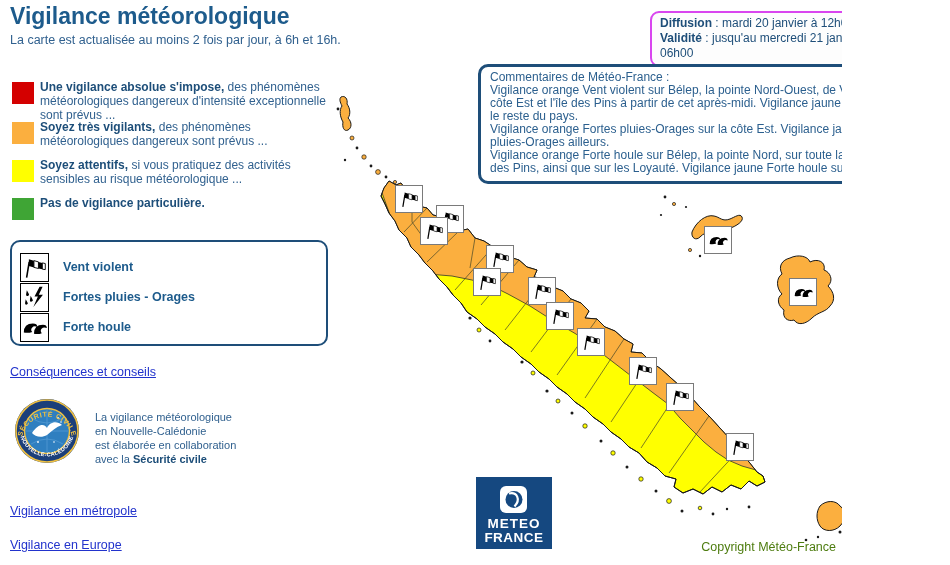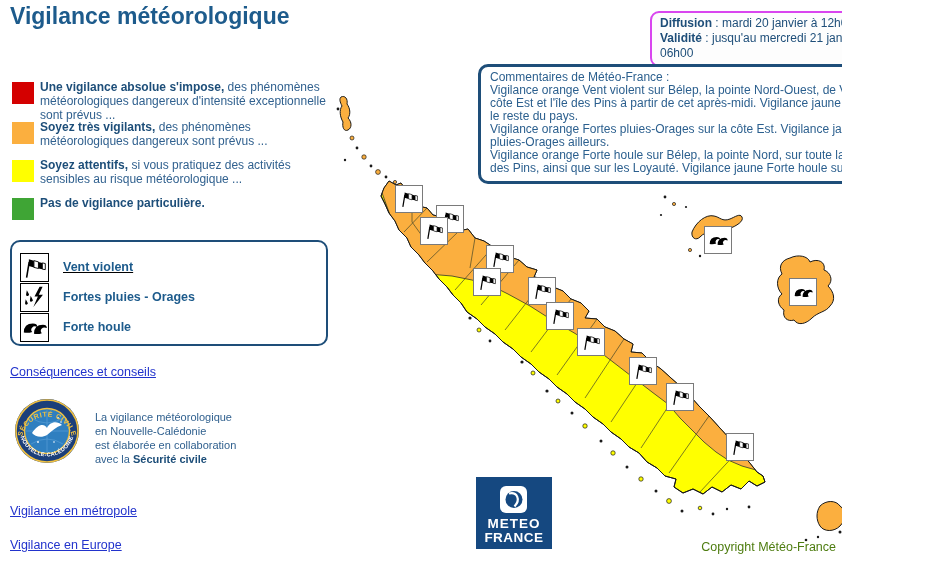--- a/index.html
+++ b/index.html
@@ -192,20 +192,21 @@
           <use href="#sym-wave" xlink:href="#sym-wave" x="792.5" y="281.5" width="21" height="21"></use>
         </g>
         <g>
           <rect x="882.5" y="356.5" width="27" height="27" fill="#ffffff" stroke="#7a7a7a" stroke-width="1"></rect>
           <use href="#sym-wave" xlink:href="#sym-wave" x="885.5" y="359.5" width="21" height="21"></use>
         </g>
       </g>
   </svg>
 
   <div class="abs z2" id="page-title">Vigilance météorologique</div>
+  <div class="abs z2" id="page-subtitle">La carte est actualisée au moins 2 fois par jour, à 6h et 16h.</div>
 
   <div class="abs z2" id="issue-box">
     <div><b>Diffusion</b><span> : mardi 20 janvier à 12h06</span></div>
     <div><b>Validité</b><span> : jusqu'au mercredi 21 janvier 2026 à 06h00</span></div>
   </div>
 
   <div class="abs z2 legend-item" style="top:80px;">
     <span class="legend-sq" style="background-color: rgb(212, 0, 0);"></span>
     <div class="legend-txt"><b>Une vigilance absolue s'impose,</b> <span>des phénomènes météorologiques dangereux d'intensité exceptionnelle sont prévus ...</span></div>
   </div>
@@ -216,21 +217,21 @@
   <div class="abs z2 legend-item" style="top:158px;">
     <span class="legend-sq" style="background-color: rgb(255, 255, 0);"></span>
     <div class="legend-txt"><b>Soyez attentifs,</b> <span>si vous pratiquez des activités sensibles au risque météorologique ...</span></div>
   </div>
   <div class="abs z2 legend-item" style="top:196px;">
     <span class="legend-sq" style="background-color: rgb(63, 165, 53);"></span>
     <div class="legend-txt"><b>Pas de vigilance particulière.</b></div>
   </div>
 
   <div class="abs z2" id="phen-box">
-    <div class="phen-row" style="top:11px;text-decoration:underline;">
+    <div class="phen-row" style="top:11px;">
       <span class="phen-ic"><svg width="27" height="27" viewBox="0 0 24 24">
             <use href="#sym-wind"></use>
           </svg></span>
       <span class="phen-lbl">Vent violent</span>
     </div>
     <div class="phen-row" style="top:41px;">
       <span class="phen-ic"><svg width="27" height="27" viewBox="0 0 24 24">
             <use href="#sym-rain"></use>
           </svg></span>
       <span class="phen-lbl">Fortes pluies - Orages</span>

